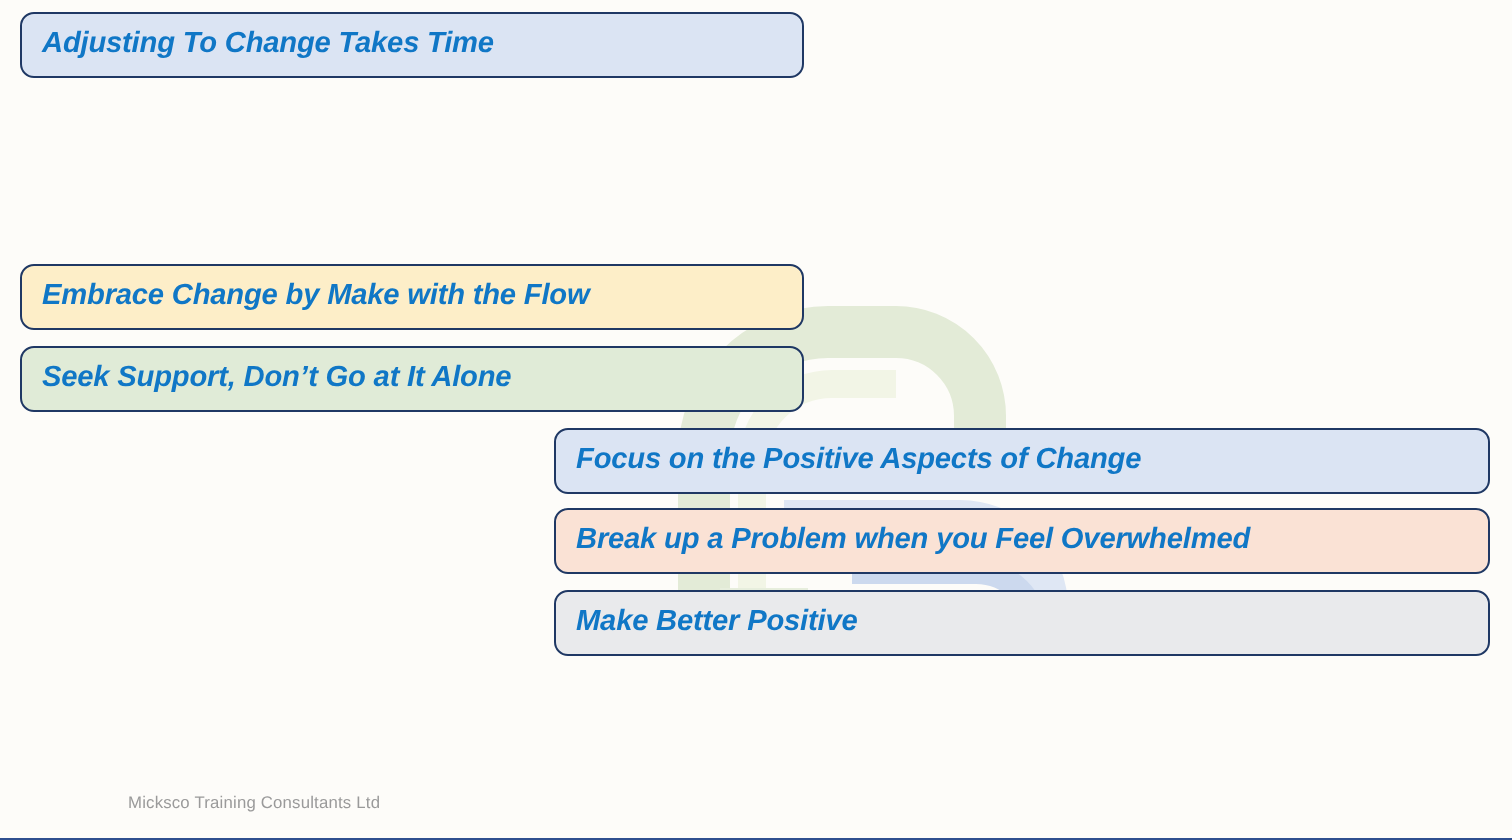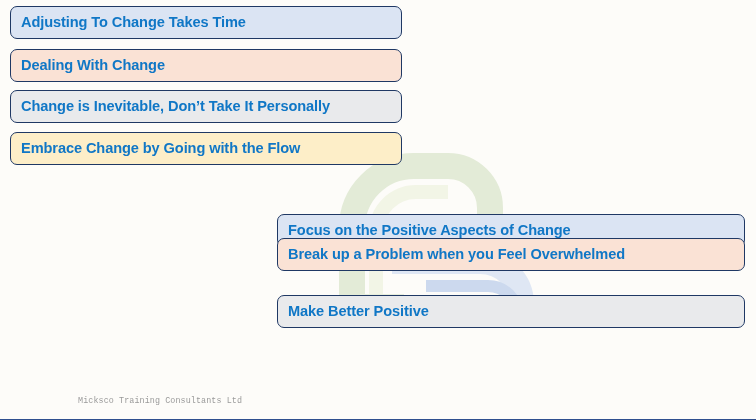--- a/index.html
+++ b/index.html
@@ -42,20 +42,21 @@
     box-sizing: border-box;
     border: 1.4px solid #1f3864;
     border-radius: 7px;
     display: flex;
     align-items: center;
     padding-left: 10px;
     padding-right: 6px;
   }
   .box .label {
     font-family: "Liberation Sans", sans-serif;
+    font-style: italic;
     font-weight: bold;
     font-size: 14.6px;
     letter-spacing: -0.1px;
     color: #1077c6;
     white-space: nowrap;
     line-height: 1;
   }
 
   
   .fill-blue   { background: #dbe4f3; }
@@ -68,31 +69,31 @@
   .col-left  { left: 10px;  width: 392px; height: 33px; }
   .col-right { left: 277px; width: 468px; height: 33px; }
 
   .r1 { top: 6px;   }
   .r2 { top: 49px;  }
   .r3 { top: 90px;  }
   .r4 { top: 132px; }
   .r5 { top: 173px; }
 
   .s1 { top: 214px; }
-  .s2 { top: 238px; }
+  .s2 { top: 254px; }
   .s3 { top: 295px; }
   .s4 { top: 336px; }
   .s5 { top: 377px; }
 
   
   #footer {
     position: absolute;
-    left: 78px;
+    left: 64px;
     top: 396px;
-    font-family: Liberation Mono, monospace;
+    font-family: Liberation Sans, sans-serif;
     font-size: 8.4px;
     color: #9a9a9a;
     letter-spacing: 0.1px;
     white-space: nowrap;
   }
 
   
   #bottom-rule {
     position: absolute;
     left: 0;
@@ -119,28 +120,25 @@
     </g>
     <g fill="none" stroke="#ccd9ee" stroke-width="12">
       <path d="M96 178 L158 178 A30 30 0 0 1 188 208"></path>
     </g>
     <rect x="30" y="186" width="44" height="26" fill="#e7eedd"></rect>
   </svg>
 
   <div class="box col-left r1 fill-blue">
     <span class="label">Adjusting To Change Takes Time</span>
   </div>
-  <div class="box col-left r2 fill-peach">
-    <span class="label">Dealing With Change</span>
+  <div class="box col-left r4 fill-yellow">
+    <span class="label">Embrace Change by Make with the Flow</span>
   </div>
-  <div class="box col-left r3 fill-grey">
-    <span class="label">Change is Inevitable, Don’t Take It Personally</span>
-  </div>
-  <div class="box col-left r4 fill-yellow">
-    <span class="label">Embrace Change by Going with the Flow</span>
+  <div class="box col-left r5 fill-green">
+    <span class="label">Seek Support, Don’t Go at It Alone</span>
   </div>
 
   <div class="box col-right s1 fill-blue">
     <span class="label">Focus on the Positive Aspects of Change</span>
   </div>
   <div class="box col-right s2 fill-peach">
     <span class="label">Break up a Problem when you Feel Overwhelmed</span>
   </div>
   <div class="box col-right s3 fill-grey">
     <span class="label">Make Better Positive</span>

